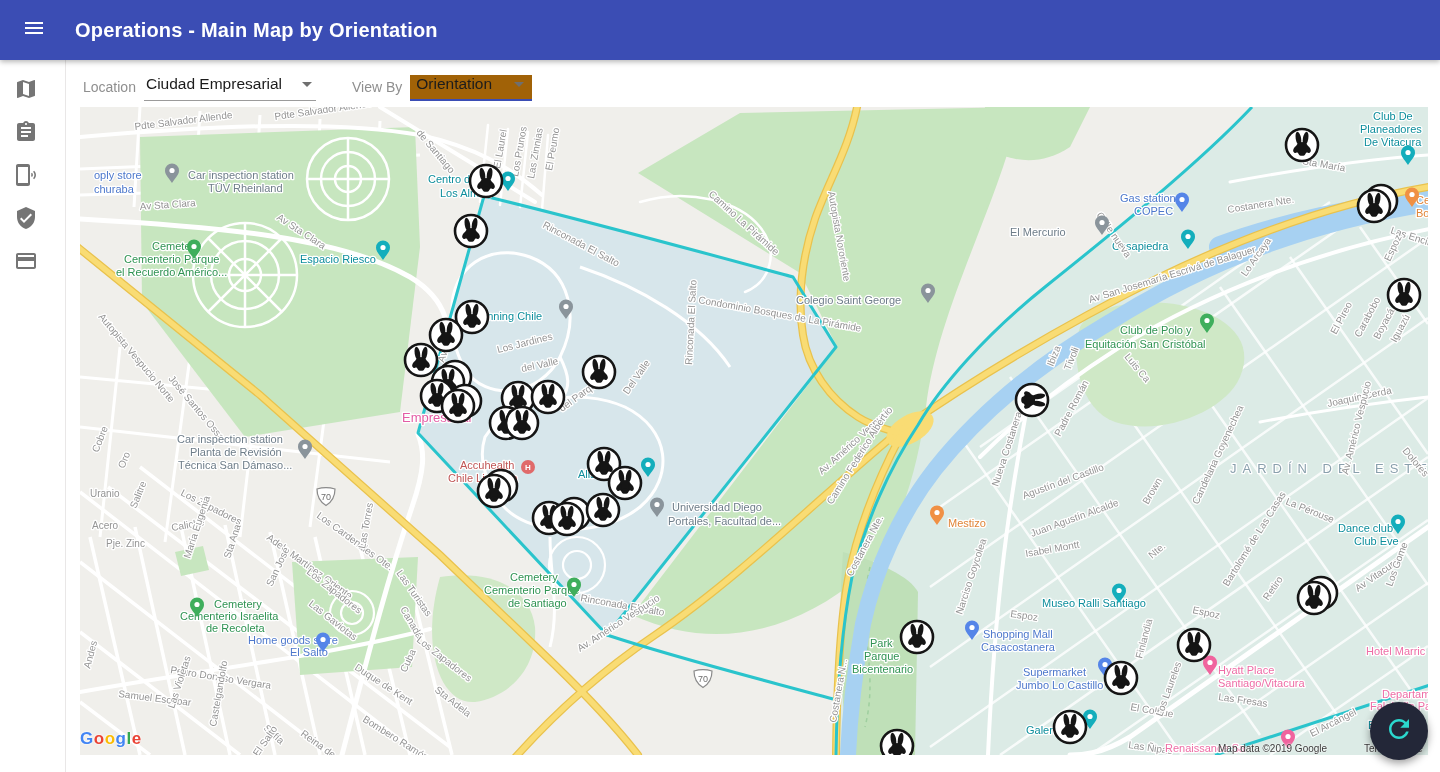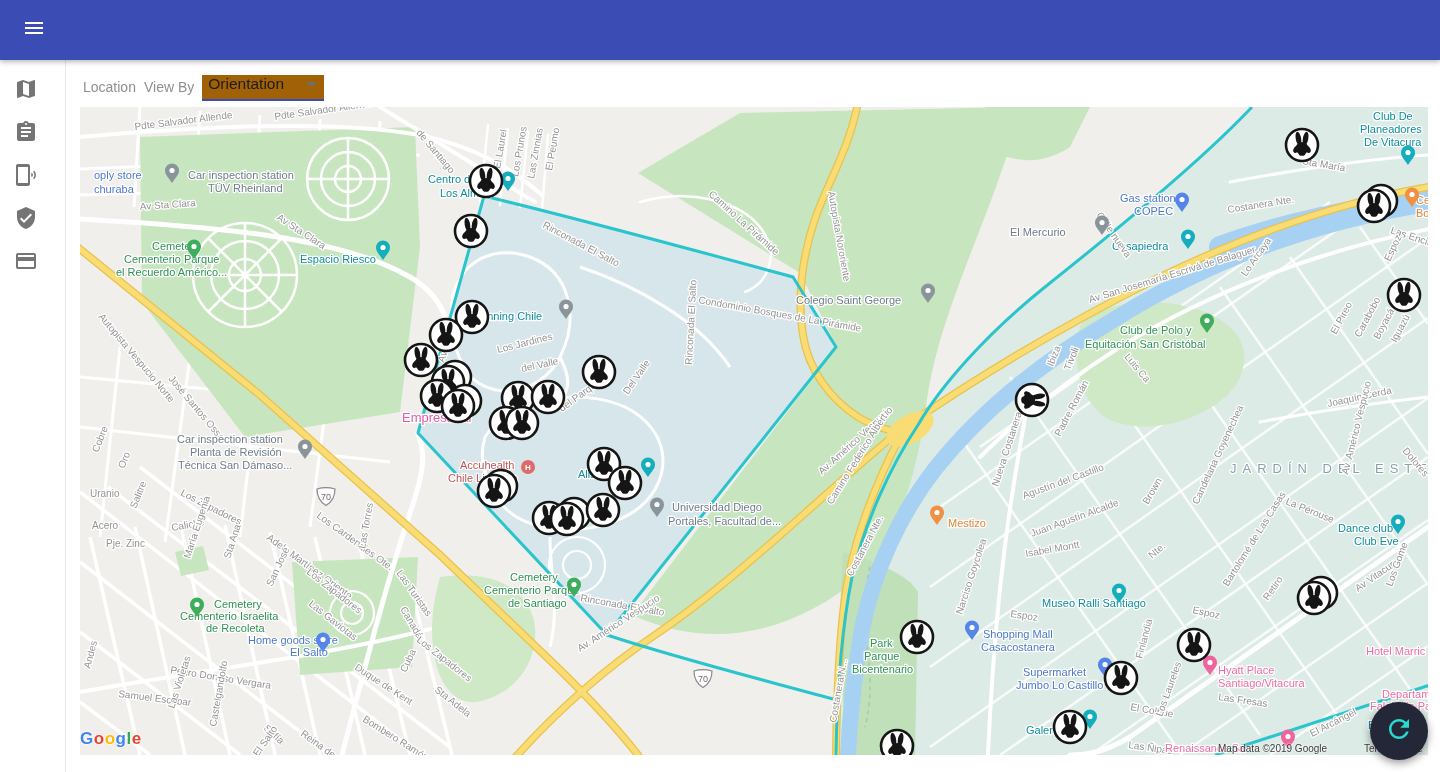--- a/index.html
+++ b/index.html
@@ -54,20 +54,21 @@
 <body>
 
 <header class="appbar">
   <div class="menu-btn">
     <span>
       <svg width="24" height="24" viewBox="0 0 24 24">
           <path d="M3 6h18v2H3zm0 5h18v2H3zm0 5h18v2H3z" fill="#fff"></path>
         </svg>
     </span>
   </div>
+  <h1>Operations - Main Map by Orientation</h1>
 </header>
 
 <nav class="sidebar">
   <div class="side-item">
     <span>
       <svg width="24" height="24" viewBox="0 0 24 24" fill="#757575">
           <path d="M20.5 3l-.16.03L15 5.1 9 3 3.36 4.9c-.21.07-.36.25-.36.48V20.5c0 .28.22.5.5.5l.16-.03L9 18.9l6 2.1 5.64-1.9c.21-.07.36-.25.36-.48V3.5c0-.28-.22-.5-.5-.5zM15 19l-6-2.11V5l6 2.11V19z"></path>
         </svg>
     </span>
   </div>
@@ -96,20 +97,24 @@
     <span>
       <svg width="24" height="24" viewBox="0 0 24 24" fill="#757575">
           <path d="M20 4H4c-1.11 0-1.99.89-1.99 2L2 18c0 1.11.89 2 2 2h16c1.11 0 2-.89 2-2V6c0-1.11-.89-2-2-2zm0 14H4v-6h16v6zm0-10H4V6h16v2z"></path>
         </svg>
     </span>
   </div>
 </nav>
 
 <div class="toolbar">
   <span class="tb-label">Location</span>
+  <div class="select sel-location">
+    <span class="val">Ciudad Empresarial</span>
+    <span class="caret"></span>
+  </div>
   <span class="tb-label">View By</span>
   <div class="select sel-viewby">
     <span class="val">Orientation</span>
     <span class="caret"></span>
   </div>
 </div>
 
 <div class="map-wrap">
 <svg id="map-svg" width="1348" height="648" viewBox="0 0 1348 648" xmlns="http://www.w3.org/2000/svg">
   <defs>

